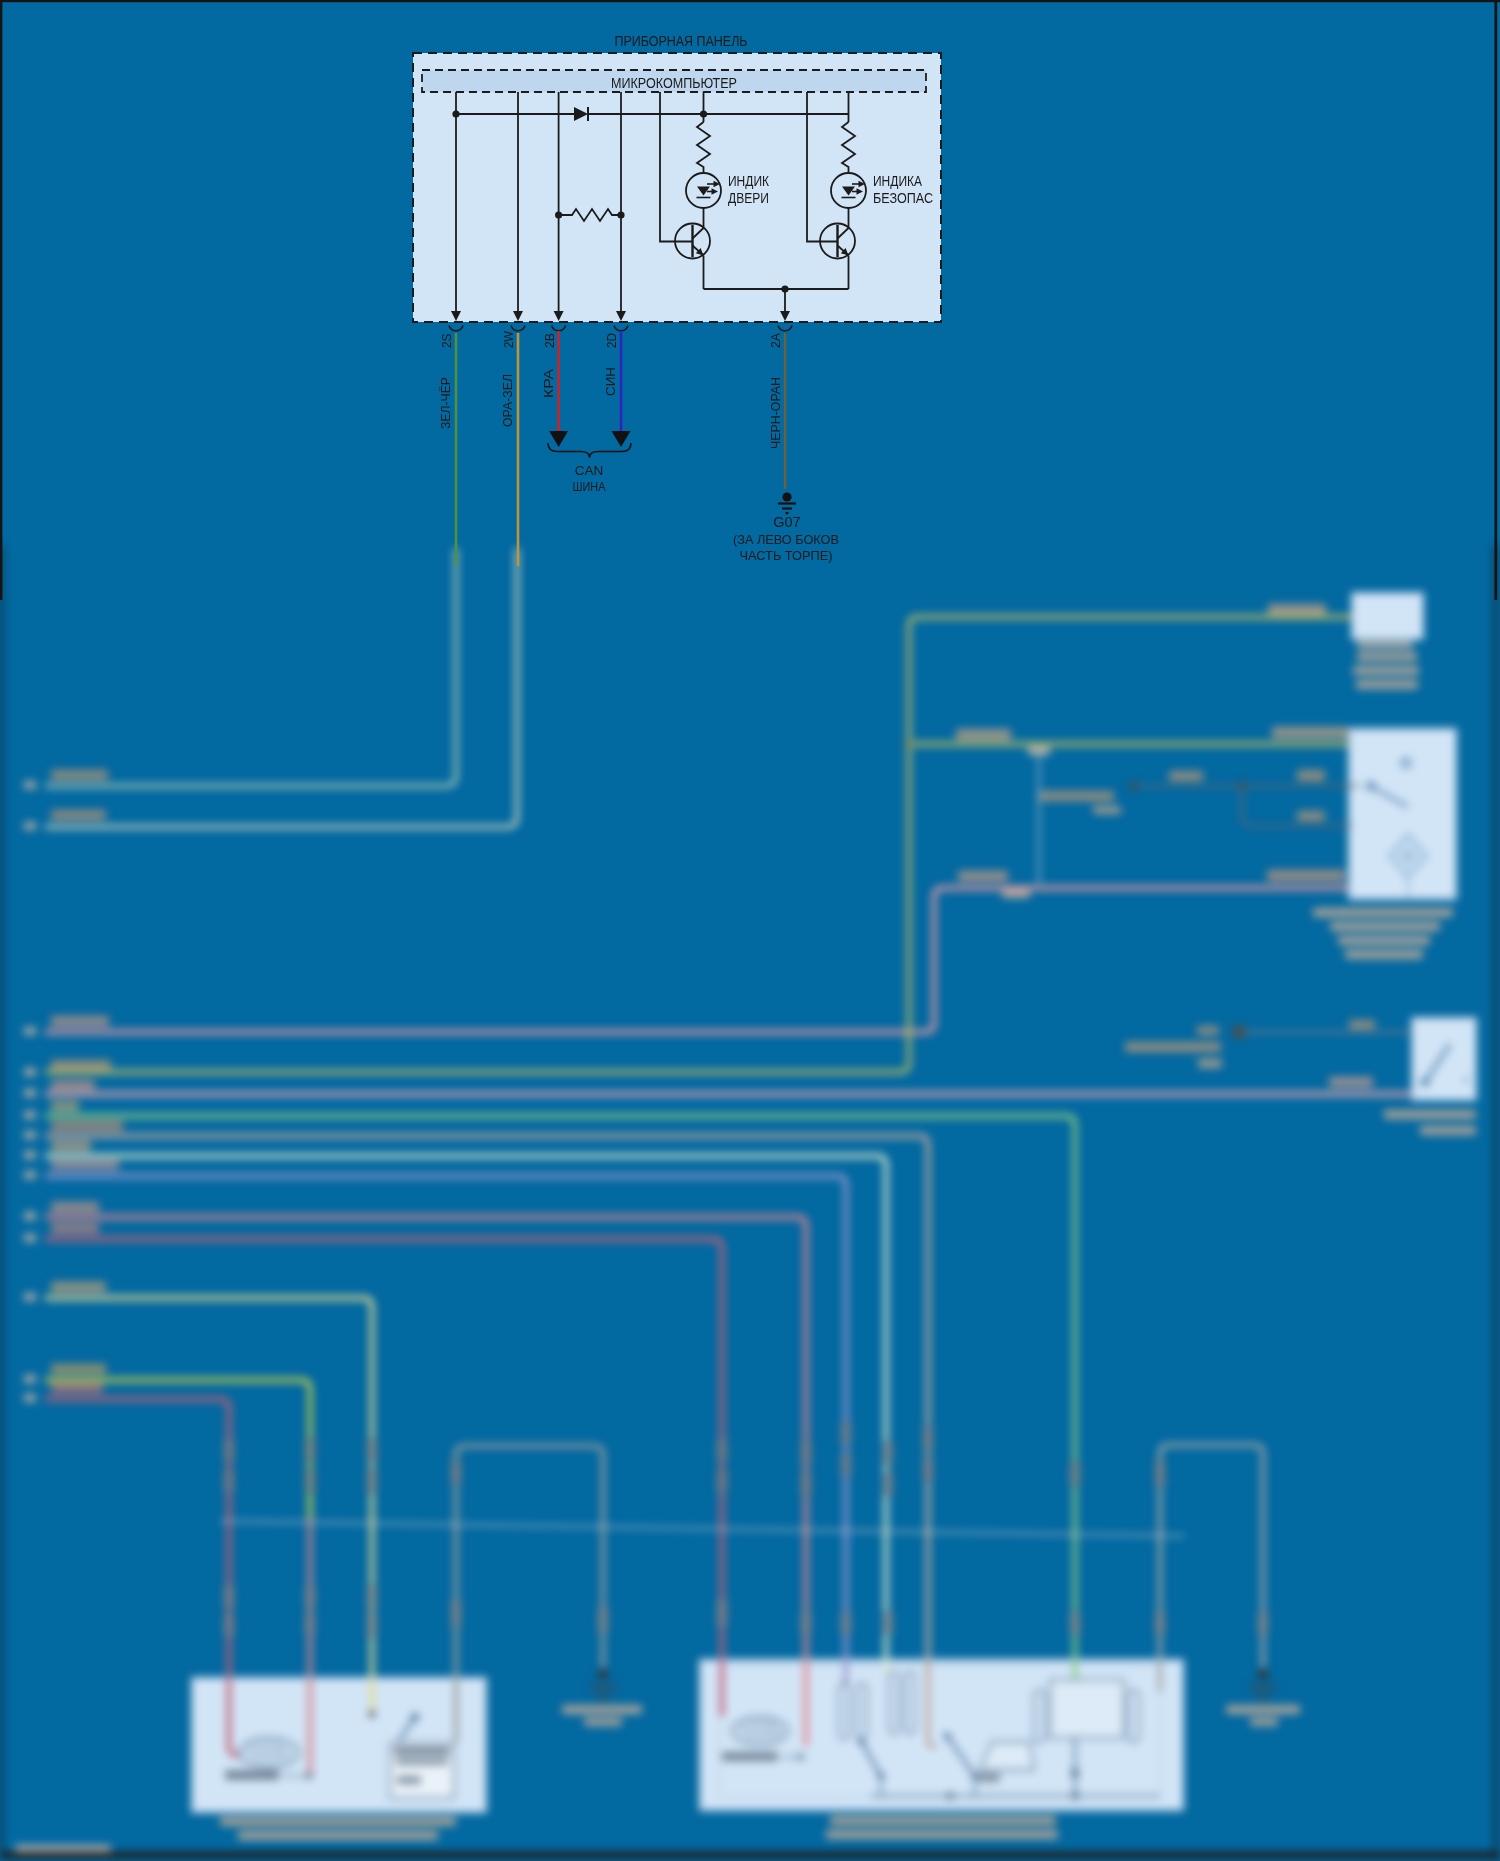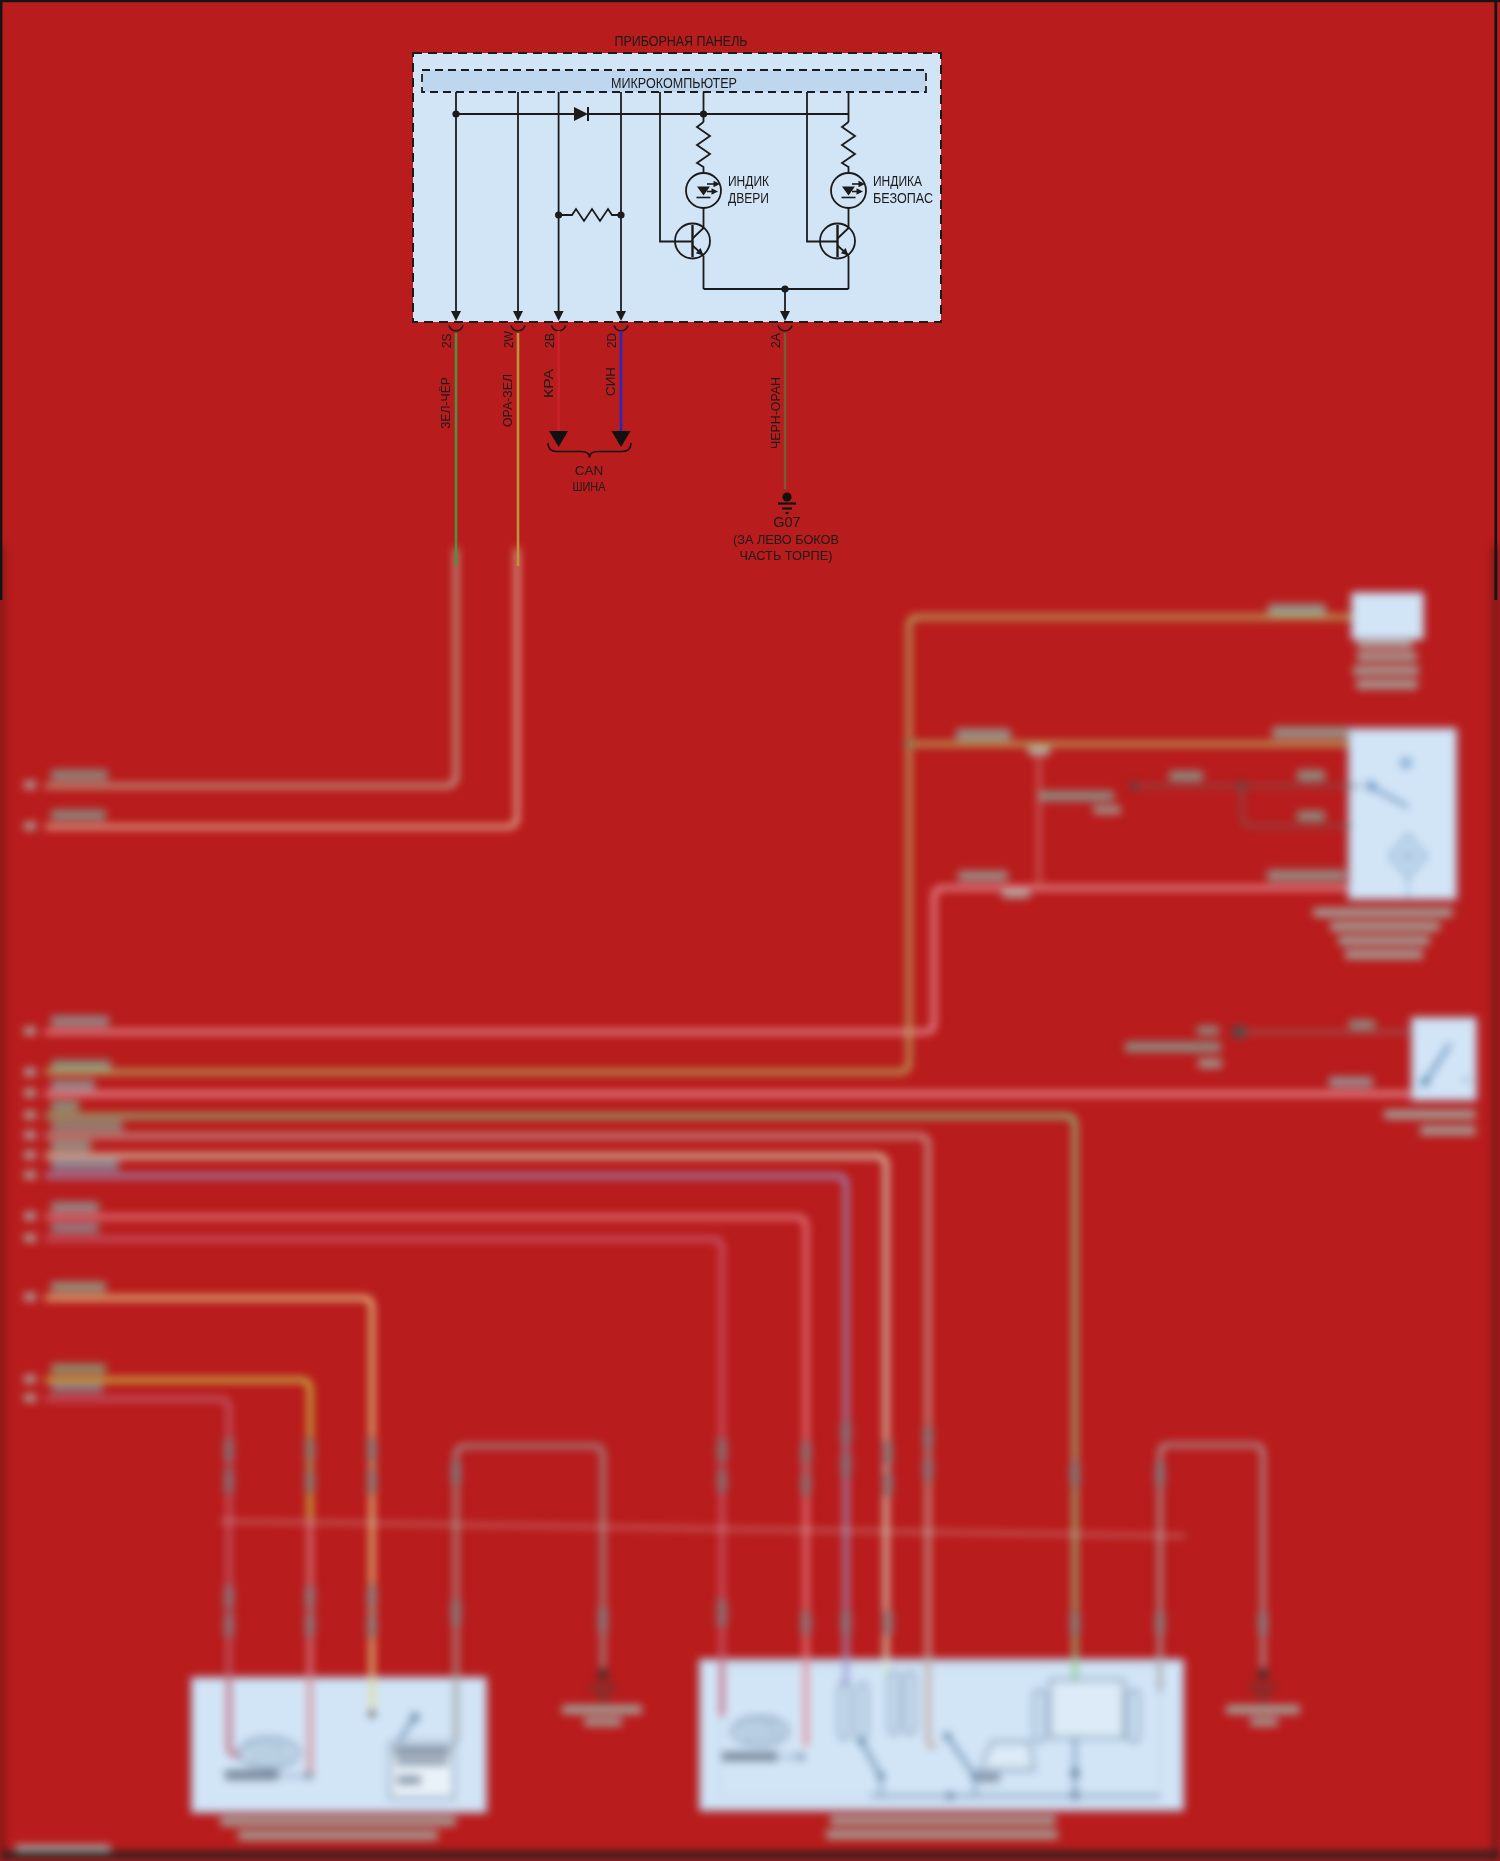--- a/index.html
+++ b/index.html
@@ -1,16 +1,16 @@
 <!DOCTYPE html>
 <html><head>
 <meta charset="utf-8">
 <style>
   html,body{margin:0;padding:0;background:#fff;}
-  #page{position:relative;width:1500px;height:1861px;background:#b91c1c;overflow:hidden;font-family:"Liberation Sans",sans-serif;}
+  #page{position:relative;width:1500px;height:1861px;background:#0369a1;overflow:hidden;font-family:"Liberation Sans",sans-serif;}
   #sharp{position:absolute;left:0;top:0;}
   #blurwrap{position:absolute;left:0;top:0;width:1500px;height:1861px;}
   #blurwrap svg{position:absolute;left:0;top:0;filter:blur(4px);}
 </style>
 </head>
 <body>
 <div id="page">
 <div id="blurwrap">
 <svg width="1500" height="1861" viewBox="0 0 1500 1861">
 <rect x="0" y="545" width="2.4" height="1316" fill="#141414"></rect>

